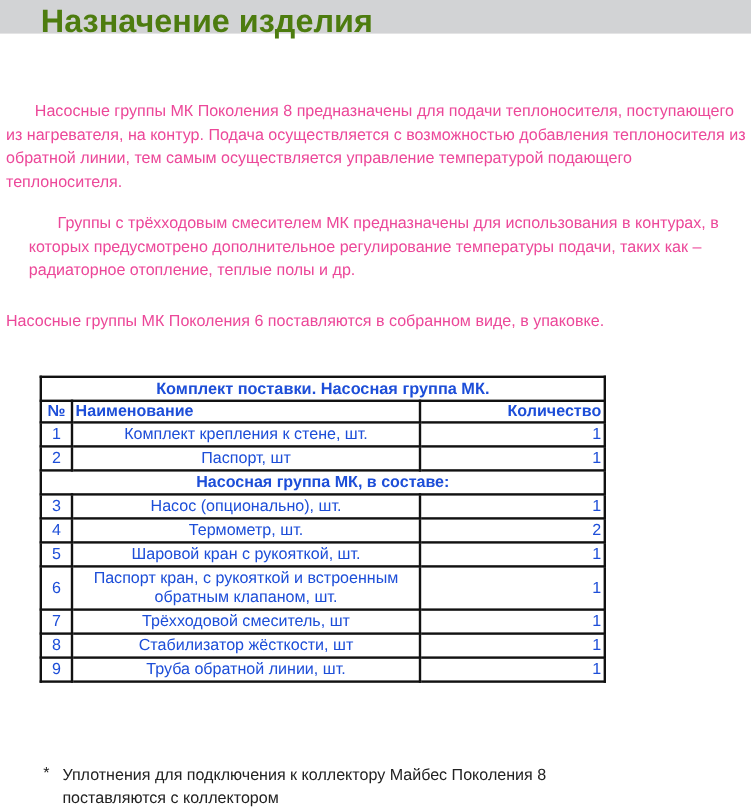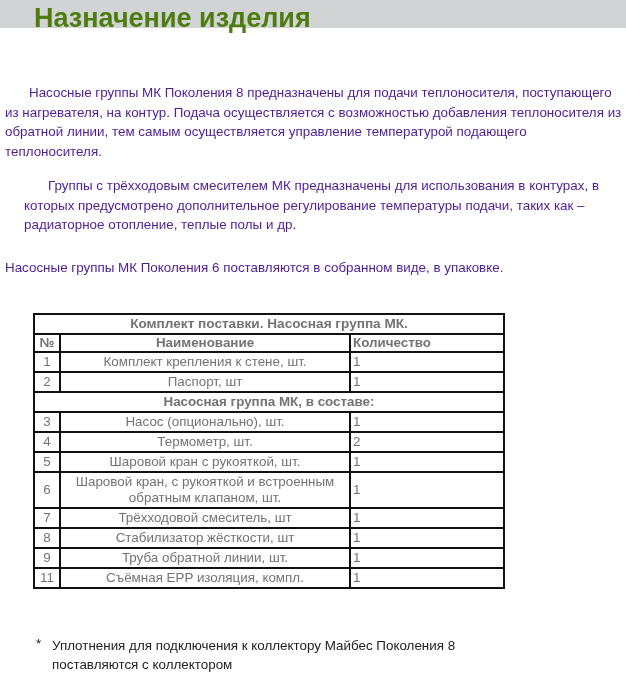--- a/index.html
+++ b/index.html
@@ -11,39 +11,39 @@
     position: absolute; left: 0; top: 0; width: 626px; height: 28px;
     background: #d2d3d5;
   }
   .title {
     position: absolute; left: 34px; top: 1px;
     font-size: 27px; font-weight: bold; color: #4d7c0f; letter-spacing: 0px;
     line-height: 34px; white-space: nowrap;
   }
   .para {
     position: absolute; left: 5px; width: 620px;
-    font-size: 13.4px; line-height: 19.5px; color: #4c1d95;
+    font-size: 13.4px; line-height: 19.5px; color: #ec4899;
   }
   .para .indent { display: inline-block; width: 24px; }
   #p1 { top: 83px; }
   #p2 { top: 176px; margin-left: 19px; }
   #p3 { top: 258px; }
 
   table.kit {
     position: absolute; left: 33px; top: 313px; width: 472px;
-    border-collapse: collapse; font-size: 13.4px; color: #737373;
+    border-collapse: collapse; font-size: 13.4px; color: #1d4ed8;
   }
   table.kit td, table.kit th {
     border: 2px solid #111; padding: 0 2px; line-height: 16px;
   }
   table.kit th { font-weight: bold; }
   .caption-cell { text-align: center; height: 18px; font-size: 13.6px; }
   .col-num { width: 20px; text-align: center; }
   .col-name { width: 284px; text-align: center; }
-  .col-qty { text-align: left; }
+  .col-qty { text-align: right; }
   .row-1 td { height: 18px; }
   .row-2 td { height: 34px; }
   .section-cell { text-align: center; height: 18px; font-weight: bold; }
 
   .footnote {
     position: absolute; left: 36px; top: 636px; font-size: 13.4px; line-height: 19px; color: #222;
   }
   .footnote .star { position: absolute; left: 0; top: -2px; }
   .footnote .text { display: block; margin-left: 16px; width: 420px; }
 </style>
@@ -57,21 +57,21 @@
 <div class="para" id="p2"><span class="indent"></span><span>Группы с трёхходовым смесителем МК предназначены для использования в контурах, в которых предусмотрено дополнительное регулирование температуры подачи, таких как – радиаторное отопление, теплые полы и др.</span></div>
 <div class="para" id="p3"><span>Насосные группы МК Поколения 6 поставляются в собранном виде, в упаковке.</span></div>
 
 <table class="kit">
   <thead>
     <tr>
       <th colspan="3" class="caption-cell">Комплект поставки. Насосная группа МК.</th>
     </tr>
     <tr>
       <th class="col-num">№</th>
-      <th class="col-name" style="text-align:center">Наименование</th>
+      <th class="col-name" style="text-align:left">Наименование</th>
       <th class="col-qty">Количество</th>
     </tr>
   </thead>
   <tbody id="tbody-before">
       <tr class="row-1">
         <td class="col-num">1</td>
         <td class="col-name">Комплект крепления к стене, шт.</td>
         <td class="col-qty">1</td>
       </tr>
       <tr class="row-1">
@@ -96,42 +96,37 @@
         <td class="col-name">Термометр, шт.</td>
         <td class="col-qty">2</td>
       </tr>
       <tr class="row-1">
         <td class="col-num">5</td>
         <td class="col-name">Шаровой кран с рукояткой, шт.</td>
         <td class="col-qty">1</td>
       </tr>
       <tr class="row-2">
         <td class="col-num">6</td>
-        <td class="col-name">Шаровой кран, с рукояткой и встроенным обратным клапаном, шт.</td>
+        <td class="col-name">Паспорт кран, с рукояткой и встроенным обратным клапаном, шт.</td>
         <td class="col-qty">1</td>
       </tr>
       <tr class="row-1">
         <td class="col-num">7</td>
         <td class="col-name">Трёхходовой смеситель, шт</td>
         <td class="col-qty">1</td>
       </tr>
       <tr class="row-1">
         <td class="col-num">8</td>
         <td class="col-name">Стабилизатор жёсткости, шт</td>
         <td class="col-qty">1</td>
       </tr>
       <tr class="row-1">
         <td class="col-num">9</td>
         <td class="col-name">Труба обратной линии, шт.</td>
         <td class="col-qty">1</td>
       </tr>
-      <tr class="row-1">
-        <td class="col-num">11</td>
-        <td class="col-name">Съёмная EPP изоляция, компл.</td>
-        <td class="col-qty">1</td>
-      </tr>
     </tbody>
 </table>
 
 <div class="footnote">
   <span class="star">*</span>
   <span class="text">Уплотнения для подключения к коллектору Майбес Поколения 8 поставляются с коллектором</span>
 </div>
 
 </body></html>

